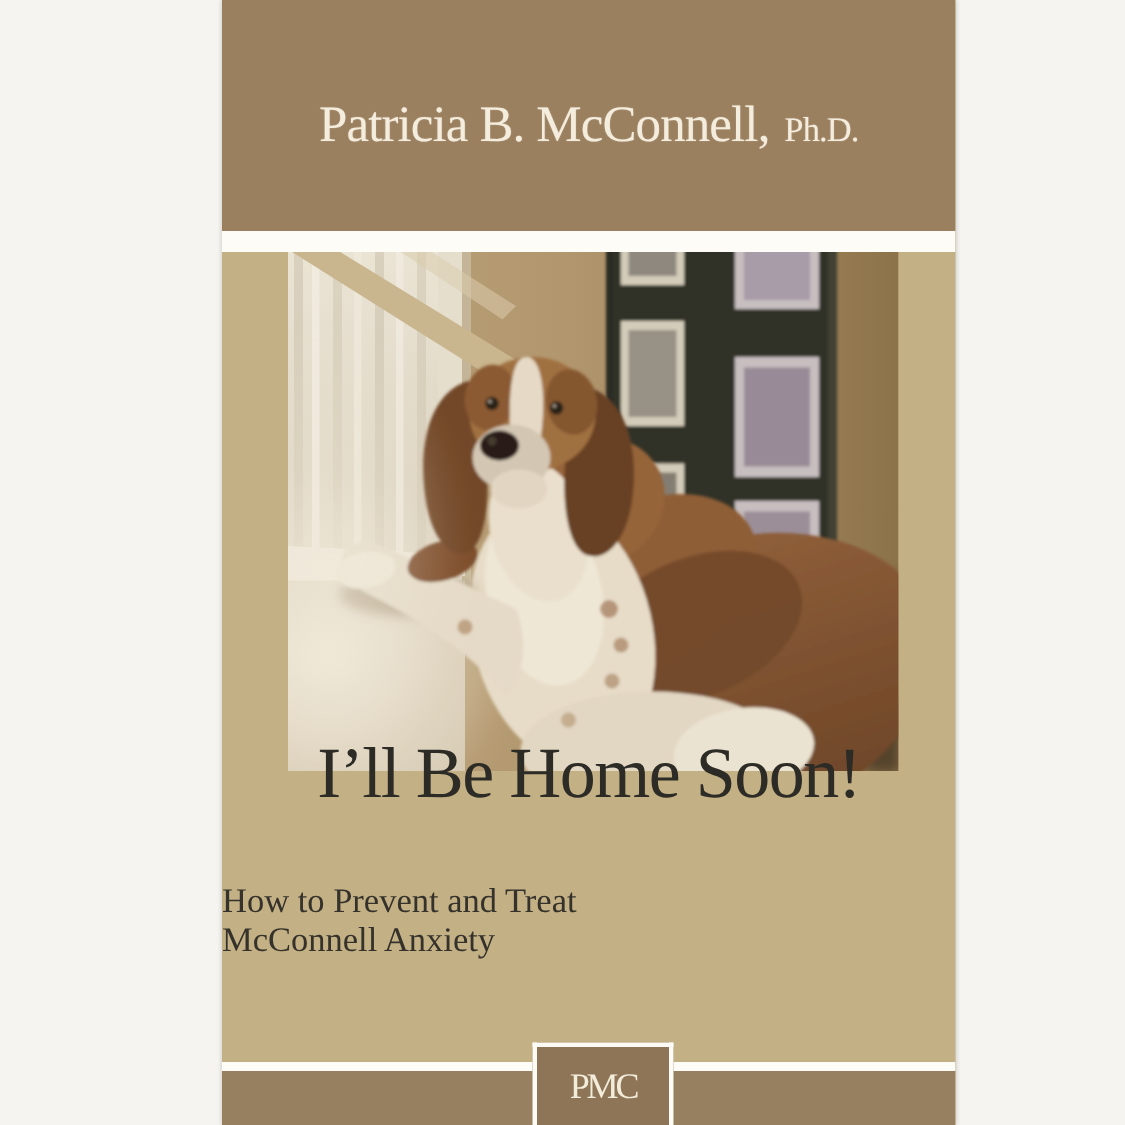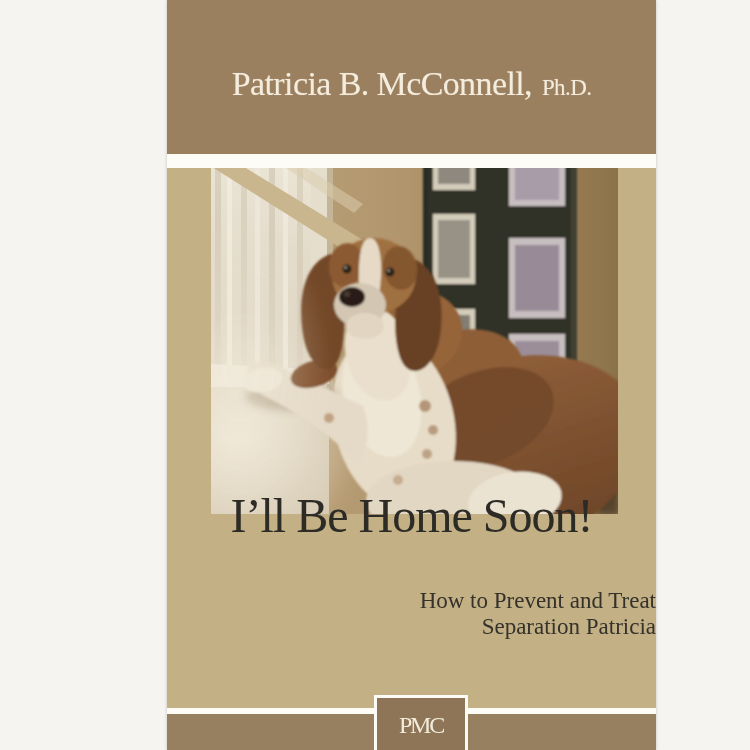--- a/index.html
+++ b/index.html
@@ -3,21 +3,21 @@
 <meta charset="utf-8">
 <style>
   html,body{margin:0;padding:0;}
   body{
     width:750px;height:750px;
     background:#f5f4f0;
     font-family:"Liberation Serif", serif;
     overflow:hidden;
     position:relative;
   }
-  .stage{position:absolute;inset:0;margin-left:19px;}
+  .stage{position:absolute;inset:0;}
   .cover{
     position:absolute;left:148px;top:0;width:489px;height:750px;
     background:var(--body,#c3b085);
     overflow:hidden;
     box-shadow:0 0 3px rgba(60,50,30,.25);
   }
   .top-band{
     position:absolute;left:0;top:0;width:489px;height:154px;
     background:var(--top-band,#9b8060);
     display:flex;align-items:center;justify-content:center;
@@ -40,21 +40,21 @@
   }
   .photo-frame svg{display:block;}
   .title{
     position:absolute;left:0;top:488px;width:489px;margin:0;
     text-align:center;
     font-size:48px;font-weight:normal;letter-spacing:-1px;
     color:var(--title-text,#2d2b26);
   }
   .subtitle{
     position:absolute;left:0;top:588px;width:489px;
-    text-align:right;
+    text-align:left;
     font-size:23px;line-height:26px;
     color:var(--subtitle-text,#35322b);
   }
   .bottom-stripe{
     position:absolute;left:0;top:708px;width:489px;height:6px;
     background:var(--stripe,#fdfcf7);
   }
   .bottom-band{
     position:absolute;left:0;top:714px;width:489px;height:36px;
     background:var(--bottom-band,#97805f);
@@ -203,21 +203,21 @@
 
         <ellipse cx="30" cy="200" rx="90" ry="150" fill="url(#glowG)" opacity="0.55" filter="url(#b6)"></ellipse>
         <rect x="0" y="0" width="407" height="346" fill="#a8894f" opacity="0.05"></rect>
       </svg>
     </div>
 
     <h1 class="title">I’ll Be Home Soon!</h1>
 
     <div class="subtitle">
       <div>How to Prevent and Treat</div>
-      <div>Separation Patricia</div>
+      <div>McConnell Anxiety</div>
     </div>
 
     <div class="bottom-stripe"></div>
     <div class="bottom-band"></div>
 
     <div class="logo">
       <span class="logo-text">PMC</span>
     </div>
 
   </div>

